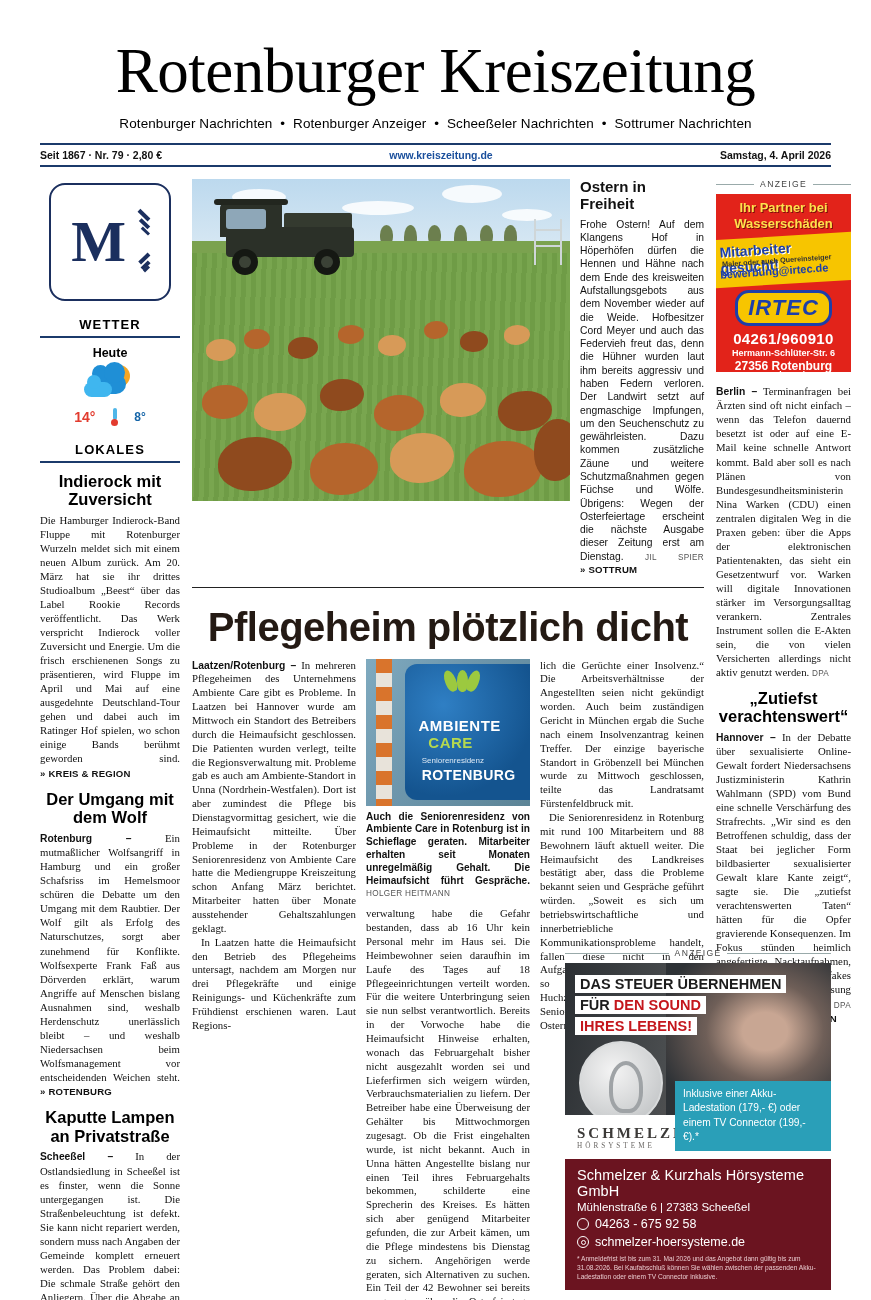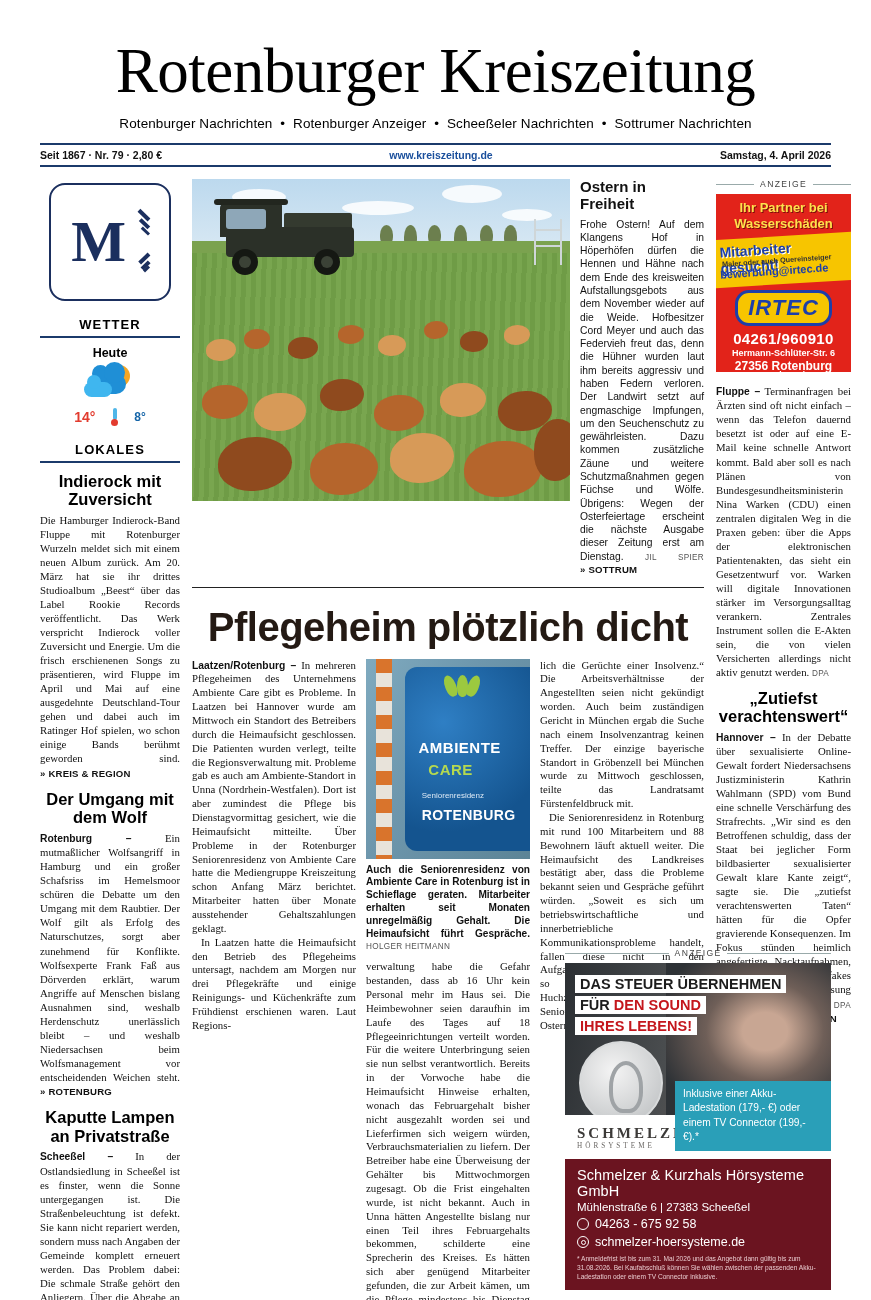--- a/index.html
+++ b/index.html
@@ -176,21 +176,21 @@
   }
   .art-body p { text-indent: 9px; }
   .art-body p.first { text-indent: 0; }
   .credit {
     font-family: "Liberation Sans", sans-serif; font-size: 8.2px;
     letter-spacing: .3px; color: #555; text-transform: uppercase;
   }
 
   
   .inline-photo {
-    width: 100%; height: 200px; position: relative; overflow: hidden;
+    width: 100%; height: 147px; position: relative; overflow: hidden;
     background: linear-gradient(120deg,#7faabf 0%,#6e97ad 40%,#5c8496 100%);
   }
   .ip-sign {
     position:absolute; left:24%; top:4%; width:78%; height:92%;
     background: radial-gradient(circle at 30% 30%, #2f7fc4, #14548f 70%);
     border-radius: 12px 0 0 12px;
   }
   .ip-leaf {
     position:absolute; left:48%; top:8%; width:34px; height:26px;
   }
@@ -489,21 +489,21 @@
         <div class="irt-logo">
           <span class="el">IRTEC</span>
         </div>
         <div class="irt-phone">04261/960910</div>
         <div class="irt-addr">Hermann-Schlüter-Str. 6</div>
         <div class="irt-city">27356 Rotenburg</div>
         <div class="irt-web">www.irtec.de</div>
       </div>
 
       <div style="margin-top:12px;">
-        <div class="side-body"><span class="loc">Fluppe –</span>
+        <div class="side-body"><span class="loc">Berlin –</span>
           <span>Terminanfragen bei Ärzten sind oft nicht einfach – wenn das Telefon dauernd besetzt ist oder auf eine E-Mail keine schnelle Antwort kommt. Bald aber soll es nach Plänen von Bundesgesundheitsministerin Nina Warken (CDU) einen zentralen digitalen Weg in die Praxen geben: über die Apps der elektronischen Patientenakten, das sieht ein Gesetzentwurf vor. Warken will digitale Innovationen stärker im Versorgungsalltag verankern. Zentrales Instrument sollen die E-Akten sein, die von vielen Versicherten allerdings nicht aktiv genutzt werden.</span>
           <span class="credit">dpa</span>
         </div>
       </div>
 
       <div style="margin-top:9px;">
         <div class="side-head" style="margin-top:0;">„Zutiefst verachtenswert“</div>
         <div class="side-body"><span class="loc">Hannover –</span>
           <span>In der Debatte über sexualisierte Online-Gewalt fordert Niedersachsens Justizministerin Kathrin Wahlmann (SPD) vom Bund eine schnelle Verschärfung des Strafrechts. „Wir sind es den Betroffenen schuldig, dass der Staat bei jeglicher Form bildbasierter sexualisierter Gewalt klare Kante zeigt“, sagte sie. Die „zutiefst verachtenswerten Taten“ hätten für die Opfer gravierende Konsequenzen. Im Fokus stünden heimlich angefertigte Nacktaufnahmen, „Rache-Pornos“, Deepfakes und Sextortion (Erpressung mit Nacktbildern).</span>
           <span class="credit">dpa</span>

